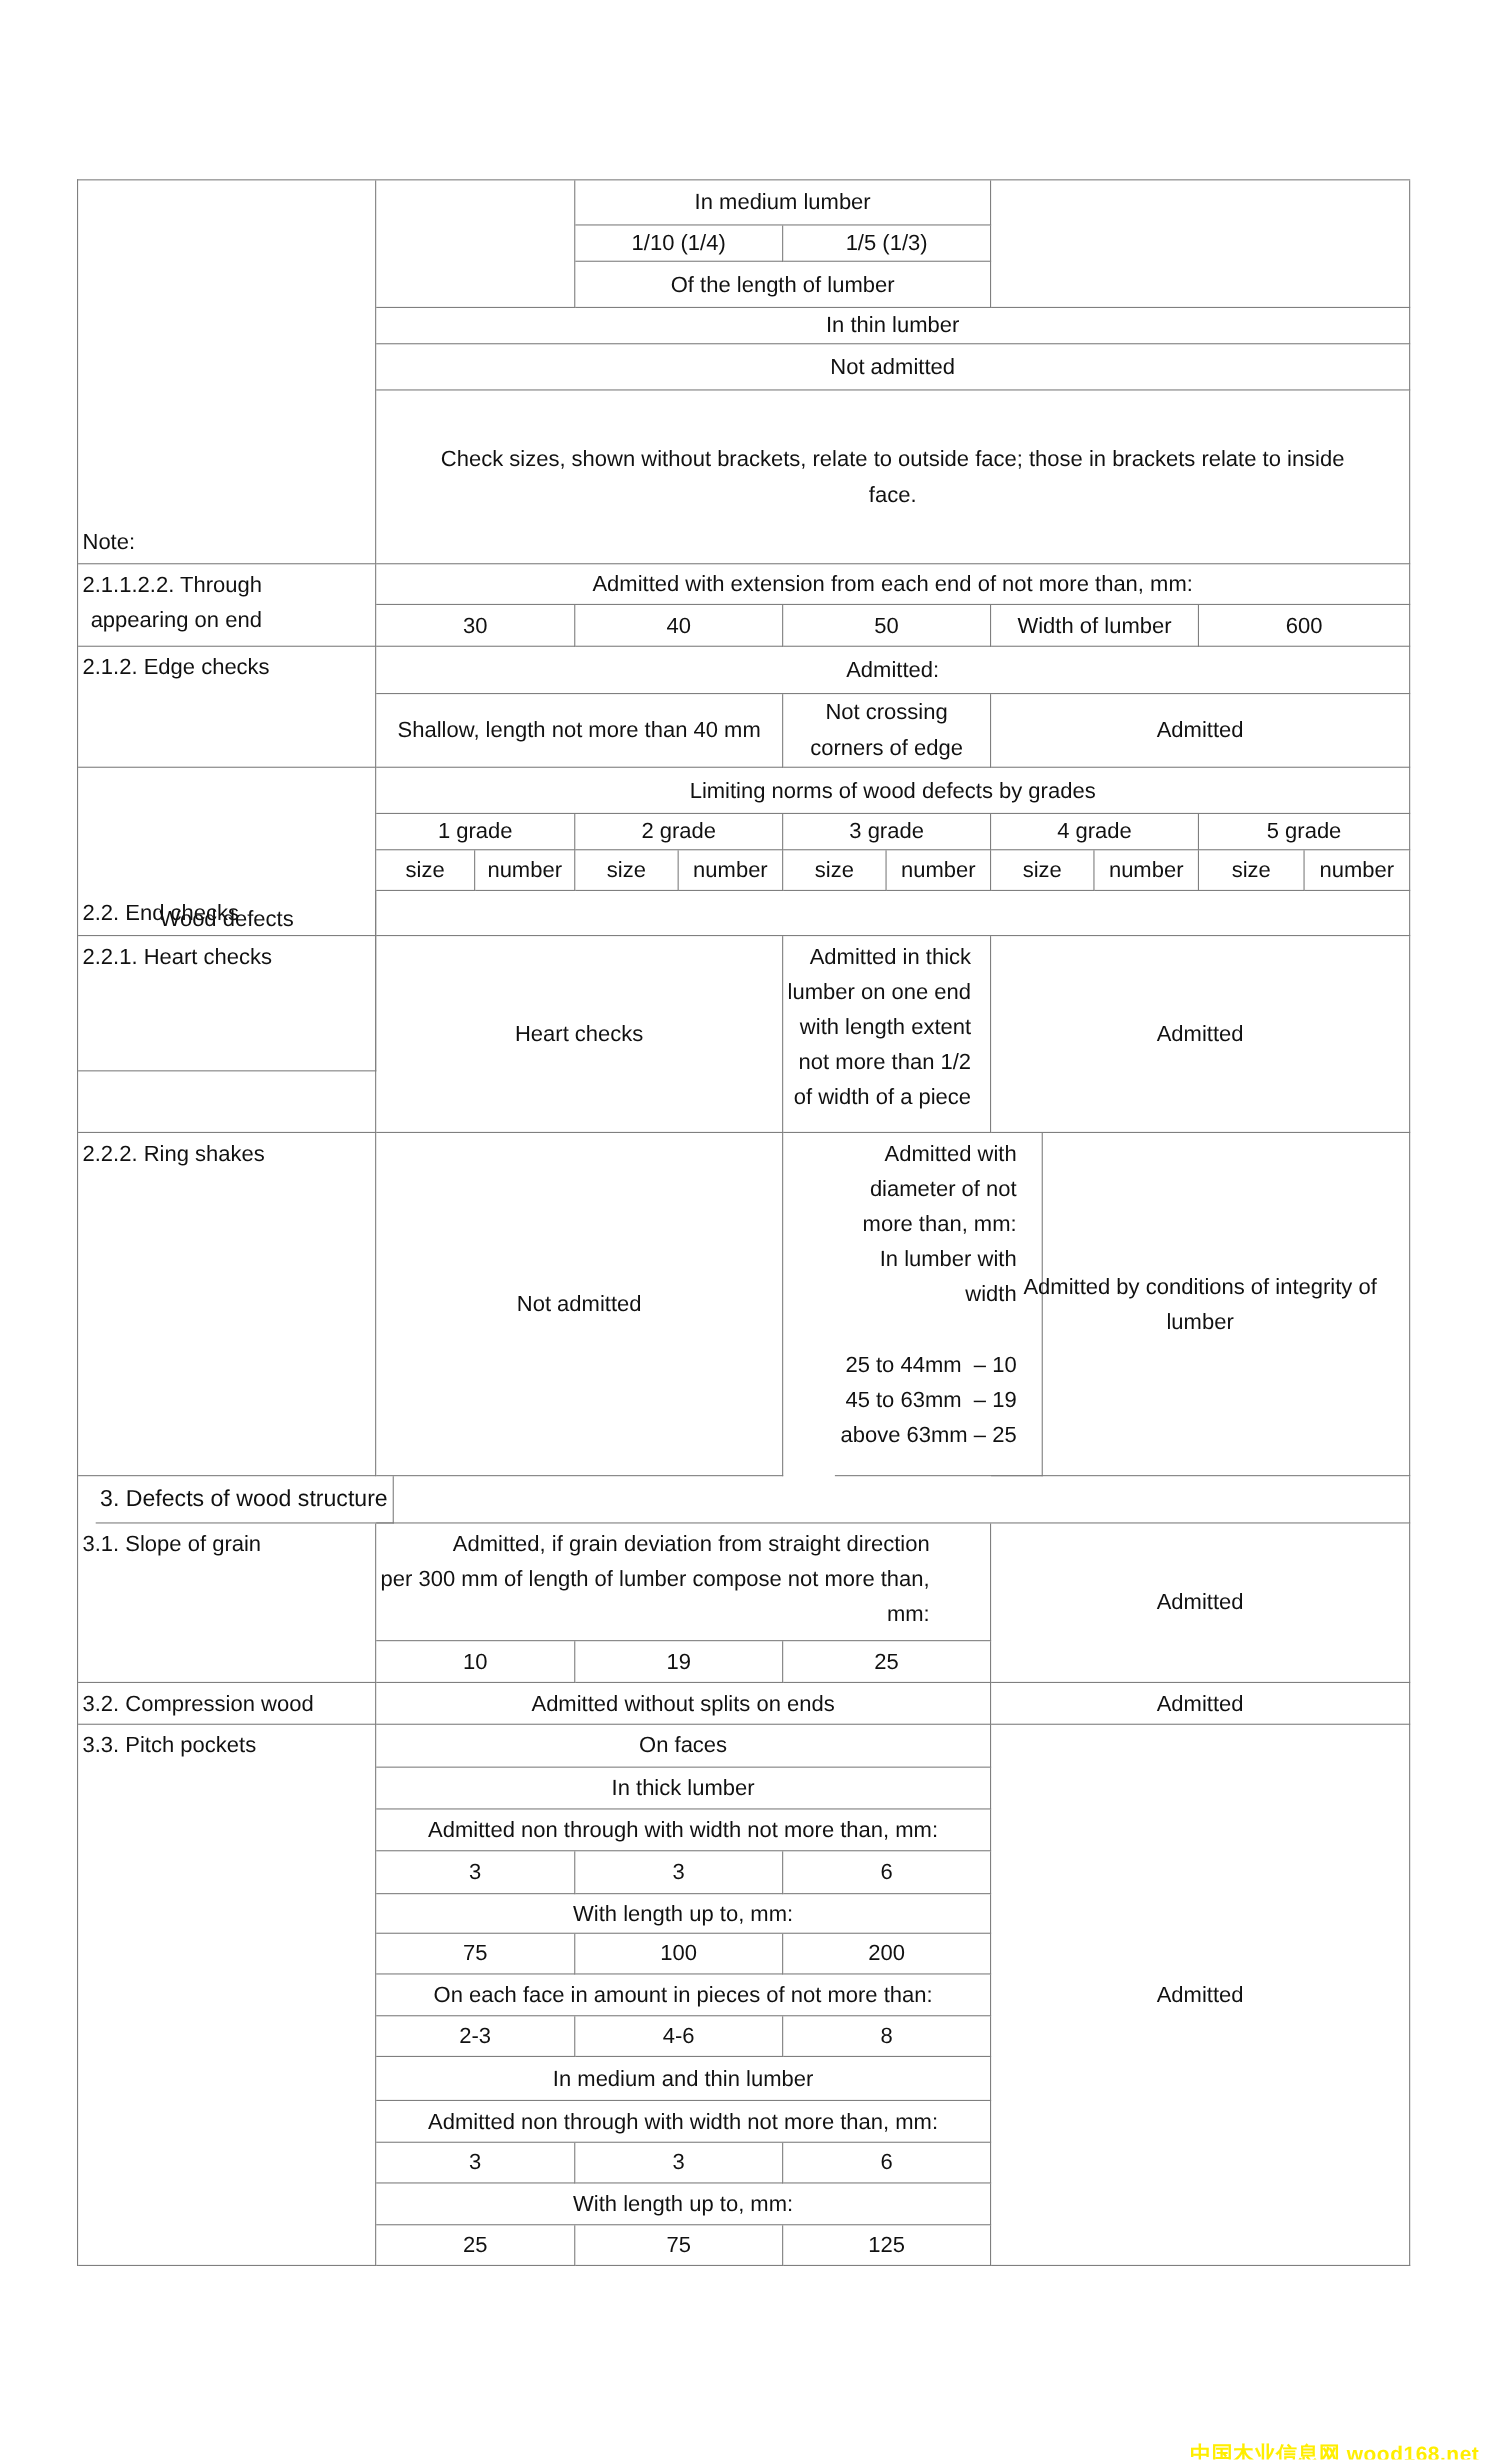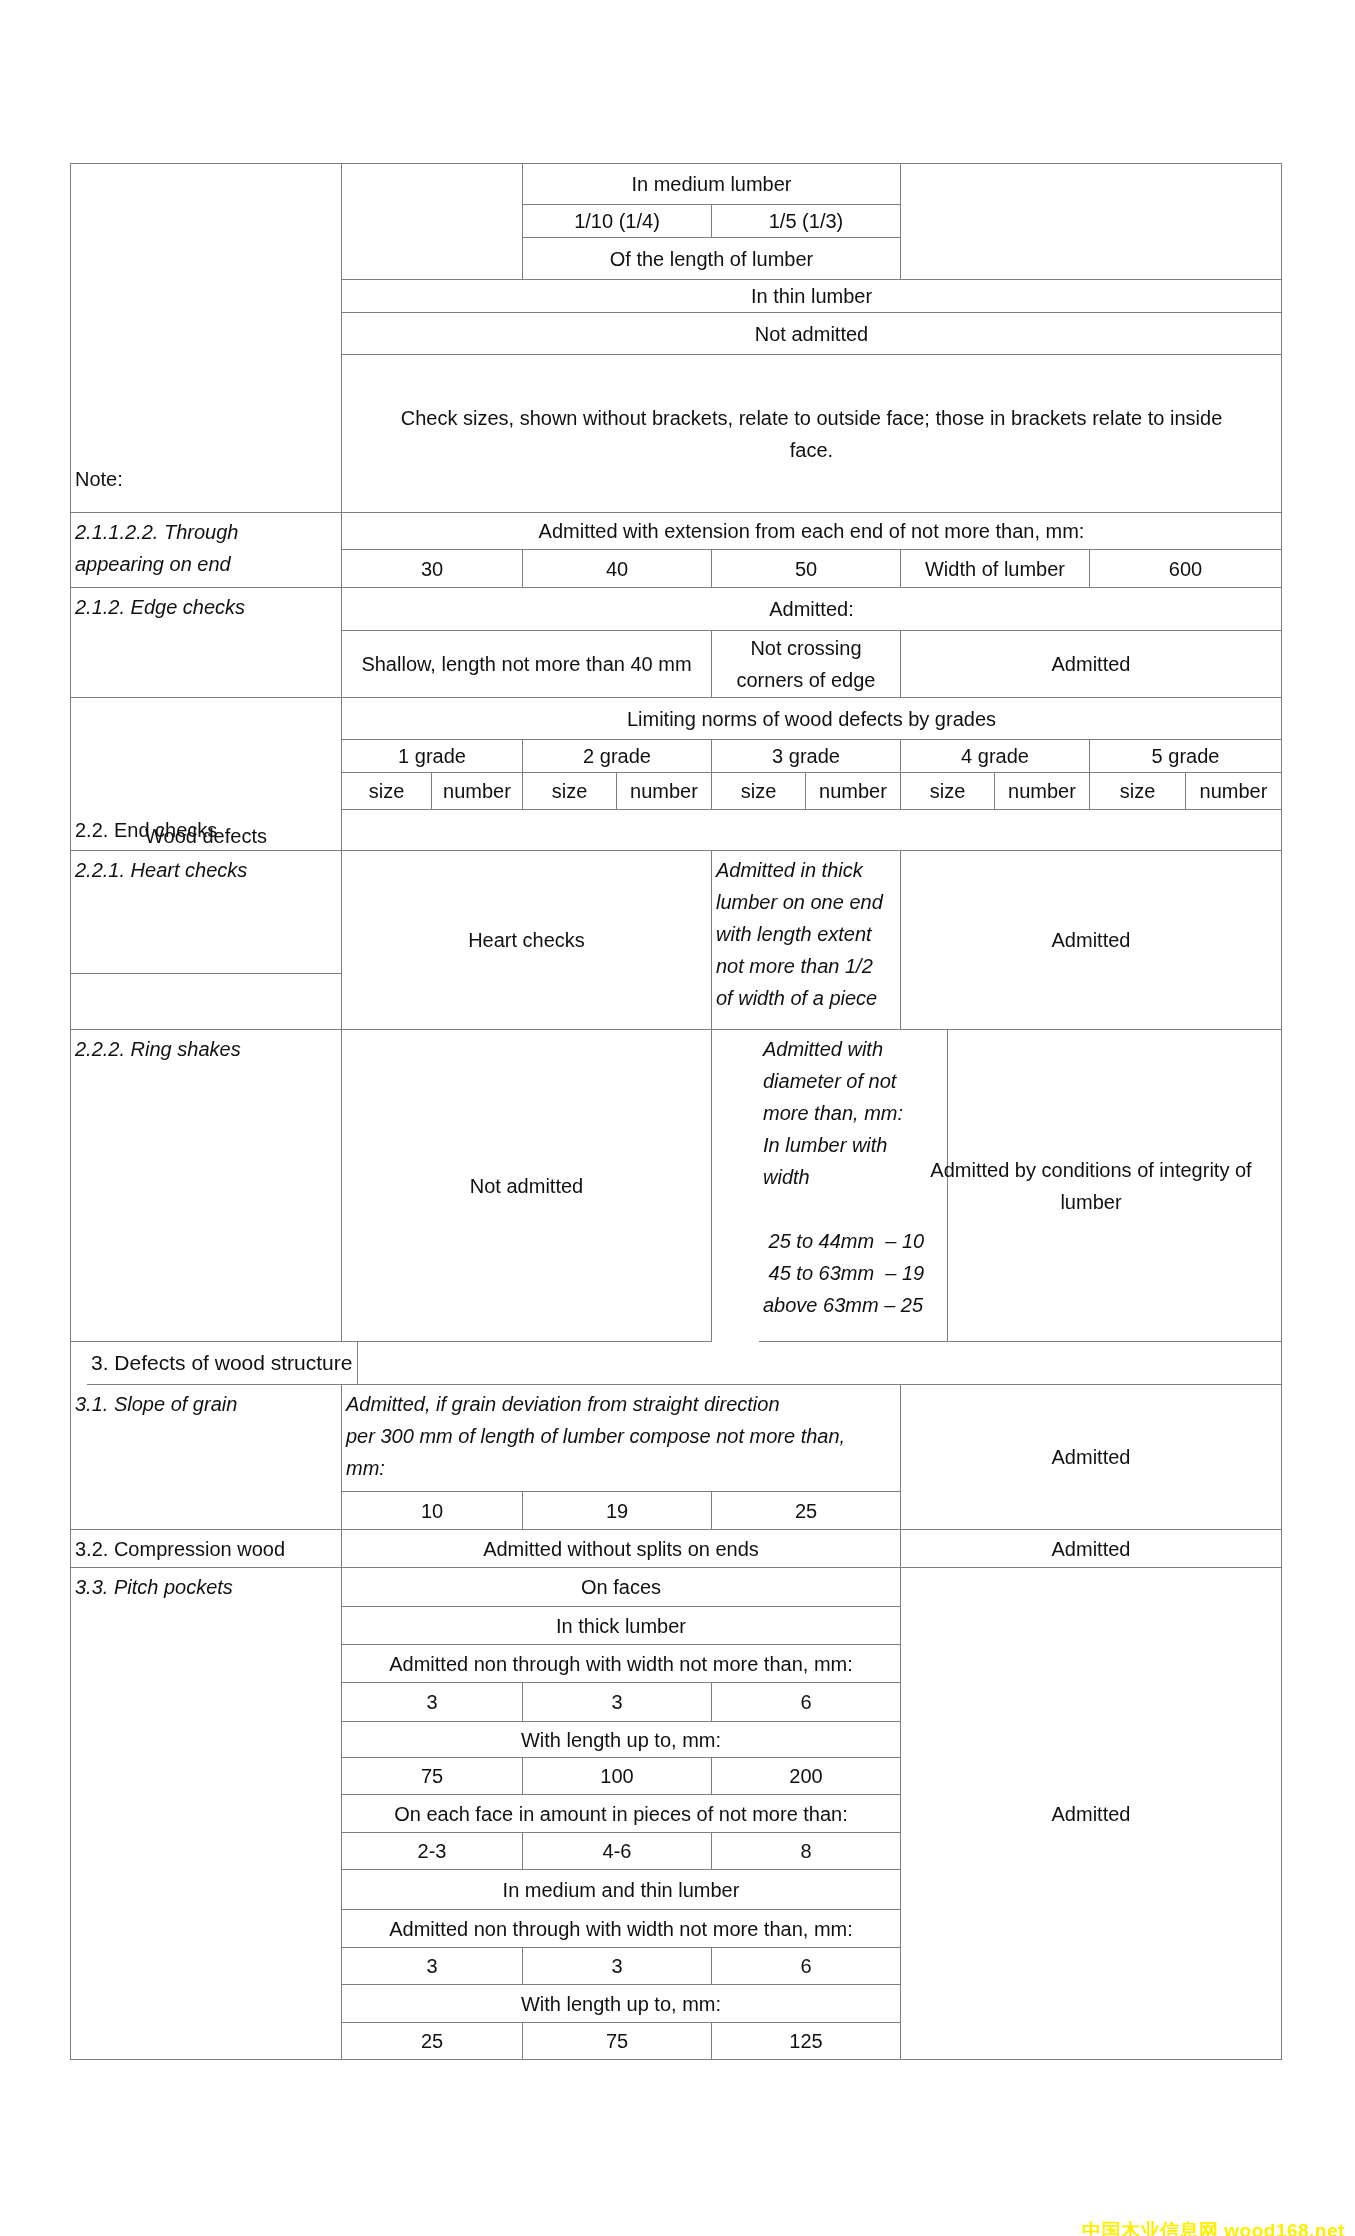--- a/index.html
+++ b/index.html
@@ -10,23 +10,23 @@
   .tbl{
     position:absolute;left:70px;top:163px;width:1211px;height:1896px;
     border-left:1px solid #7f7f7f;border-top:1px solid #7f7f7f;background:#fff;
   }
   .cell{
     position:absolute;box-sizing:border-box;
     border-right:1px solid #7f7f7f;border-bottom:1px solid #7f7f7f;
     display:flex;align-items:center;justify-content:center;
     font-size:20px;line-height:32px;text-align:center;white-space:pre-line;
   }
-  .tl{align-items:flex-start;justify-content:flex-start;text-align:left;padding:3px 4px;font-style:italic;}
+  .tl{align-items:flex-start;justify-content:flex-start;text-align:right;padding:3px 4px;}
   .vl{justify-content:flex-start;text-align:left;padding:0 4px;}
-  .bl{align-items:flex-end;justify-content:flex-start;text-align:center;padding:0 4px 17px 4px;}
+  .bl{align-items:flex-end;justify-content:flex-start;text-align:center;padding:0 4px 3px 4px;}
   .pw{white-space:pre-wrap;margin-left:47px;}
   .serif{font-family:Liberation Sans, sans-serif;font-size:21px;margin-left:16px;}
   .wm{
     position:absolute;left:1082px;top:2206px;
     font-size:19px;font-weight:bold;letter-spacing:0.5px;white-space:nowrap;margin-top:12px;
   }
 </style>
 </head>
 <body>
 

